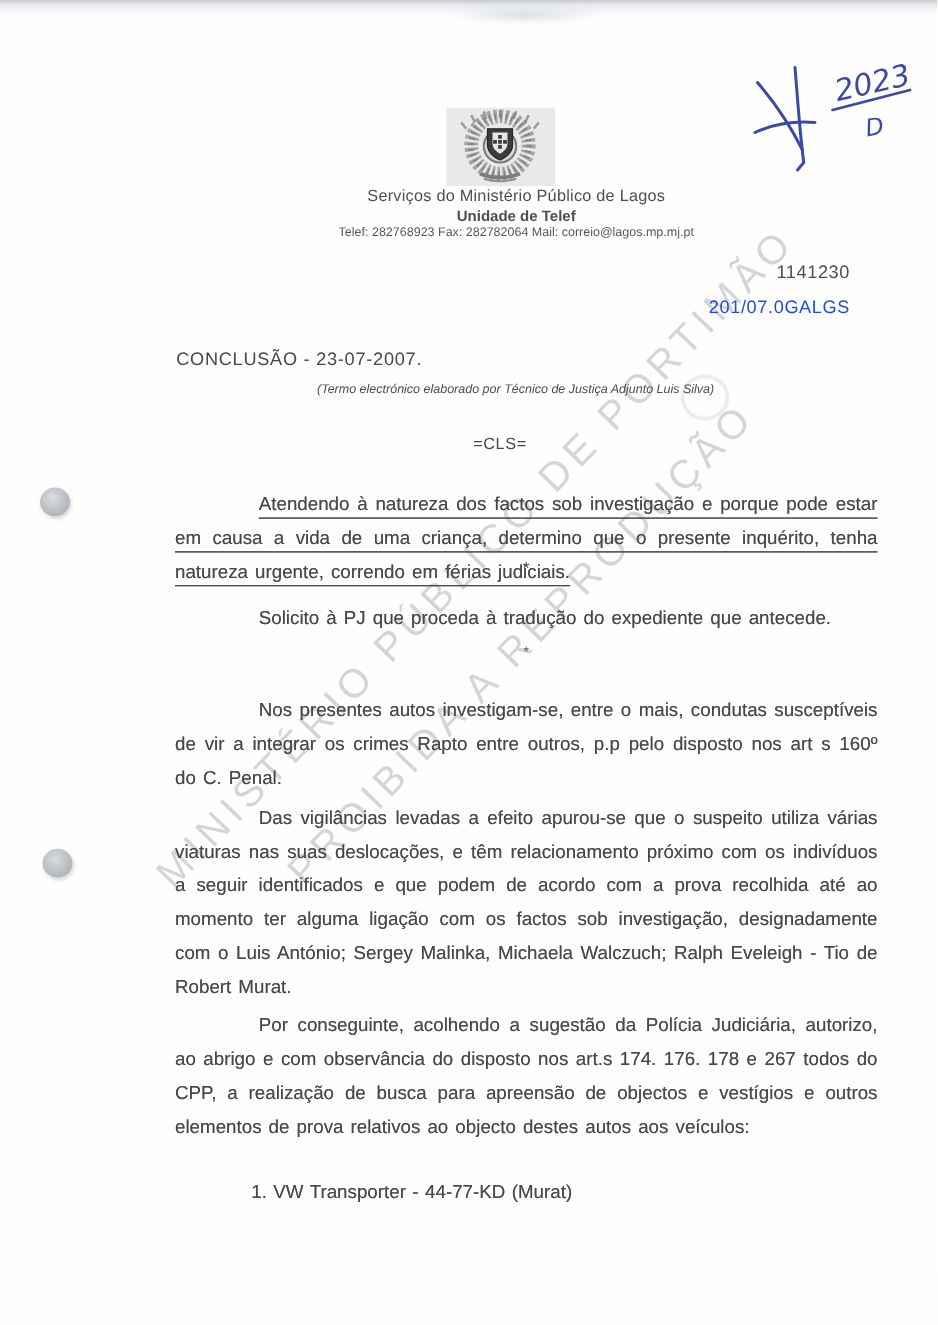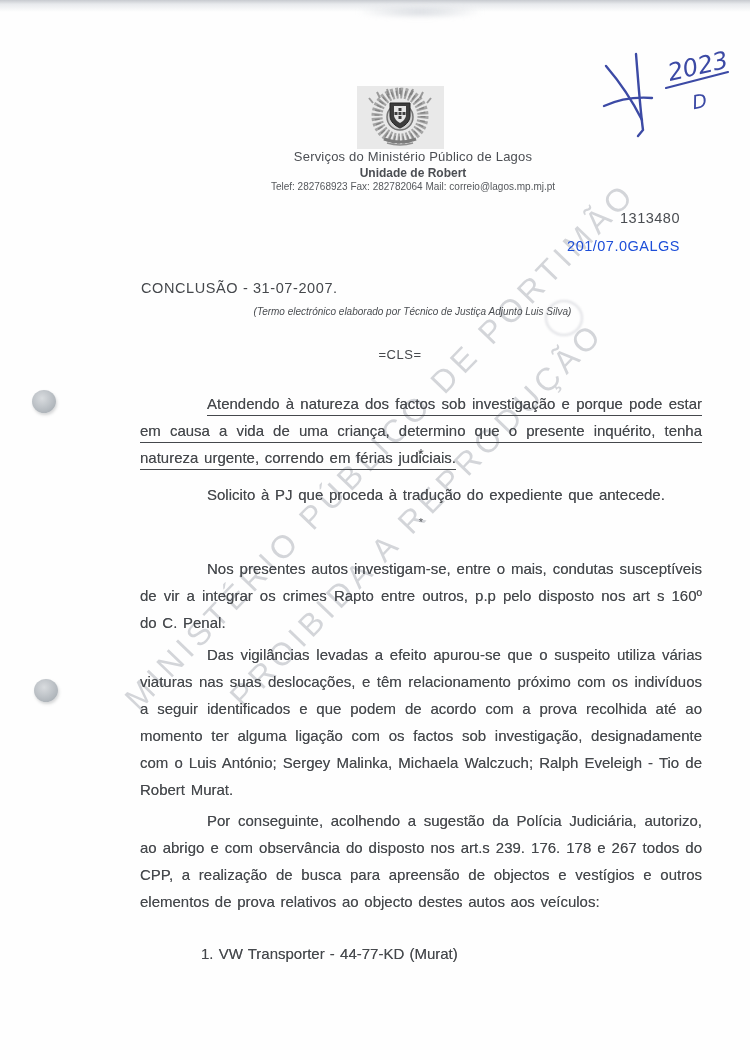--- a/index.html
+++ b/index.html
@@ -136,41 +136,41 @@
           <rect x="41.5" y="26" width="3" height="3"></rect>
           <rect x="41.5" y="30" width="3" height="3"></rect>
         </g>
         <path d="M27,53 Q43,59 59,53" fill="none" stroke="#7c7c7c" stroke-width="3"></path>
         <path d="M30,57 Q43,61 56,57" fill="none" stroke="#8f8f8f" stroke-width="1.5"></path>
       </svg>
     </div>
 
     <div class="org-block">
       <div class="org-name">Serviços do Ministério Público de Lagos</div>
-      <div class="org-unit">Unidade de Robert</div>
+      <div class="org-unit">Unidade de Telef</div>
       <div class="org-contacts">Telef: 282768923   Fax: 282782064 Mail: correio@lagos.mp.mj.pt</div>
     </div>
 
-    <div class="doc-number">1313480</div>
+    <div class="doc-number">1141230</div>
     <div class="case-number">201/07.0GALGS</div>
 
-    <div class="conclusao">CONCLUSÃO - 31-07-2007.</div>
+    <div class="conclusao">CONCLUSÃO - 23-07-2007.</div>
     <div class="termo">(Termo electrónico elaborado por Técnico de Justiça Adjunto  Luis Silva)</div>
     <div class="cls">=CLS=</div>
 
     <div class="para indent underlined urgent">Atendendo à natureza dos factos sob investigação e porque pode estar em causa a vida de uma criança, determino que o presente inquérito, tenha natureza urgente, correndo em férias judiciais.</div>
 
     <div class="sep sep-1">*</div>
 
     <div class="para indent solicito">Solicito à PJ que proceda à tradução do expediente que antecede.</div>
 
     <div class="sep sep-2">*</div>
 
     <div class="para indent autos">Nos presentes autos investigam-se, entre o mais, condutas susceptíveis de vir a integrar os crimes Rapto entre outros, p.p pelo disposto nos art s 160º  do C. Penal.</div>
 
     <div class="para indent vigilancias">Das vigilâncias levadas a efeito apurou-se que o suspeito utiliza várias viaturas nas suas deslocações, e têm relacionamento próximo com os indivíduos a seguir identificados e que podem de acordo com a prova recolhida até ao momento ter alguma ligação com os factos sob investigação, designadamente com o Luis António; Sergey Malinka, Michaela Walczuch; Ralph Eveleigh - Tio de Robert Murat.</div>
 
-    <div class="para indent conseguinte">Por conseguinte, acolhendo a sugestão da Polícia Judiciária, autorizo, ao abrigo e com observância do disposto nos art.s 239. 176. 178 e 267 todos do CPP, a realização de busca para apreensão de objectos e vestígios e outros elementos de prova relativos ao objecto destes autos aos veículos:</div>
+    <div class="para indent conseguinte">Por conseguinte, acolhendo a sugestão da Polícia Judiciária, autorizo, ao abrigo e com observância do disposto nos art.s 174. 176. 178 e 267 todos do CPP, a realização de busca para apreensão de objectos e vestígios e outros elementos de prova relativos ao objecto destes autos aos veículos:</div>
 
     <div class="vehicle">1. VW Transporter - 44-77-KD (Murat)</div>
 
   </div>
 </div>
 
 </body></html>

